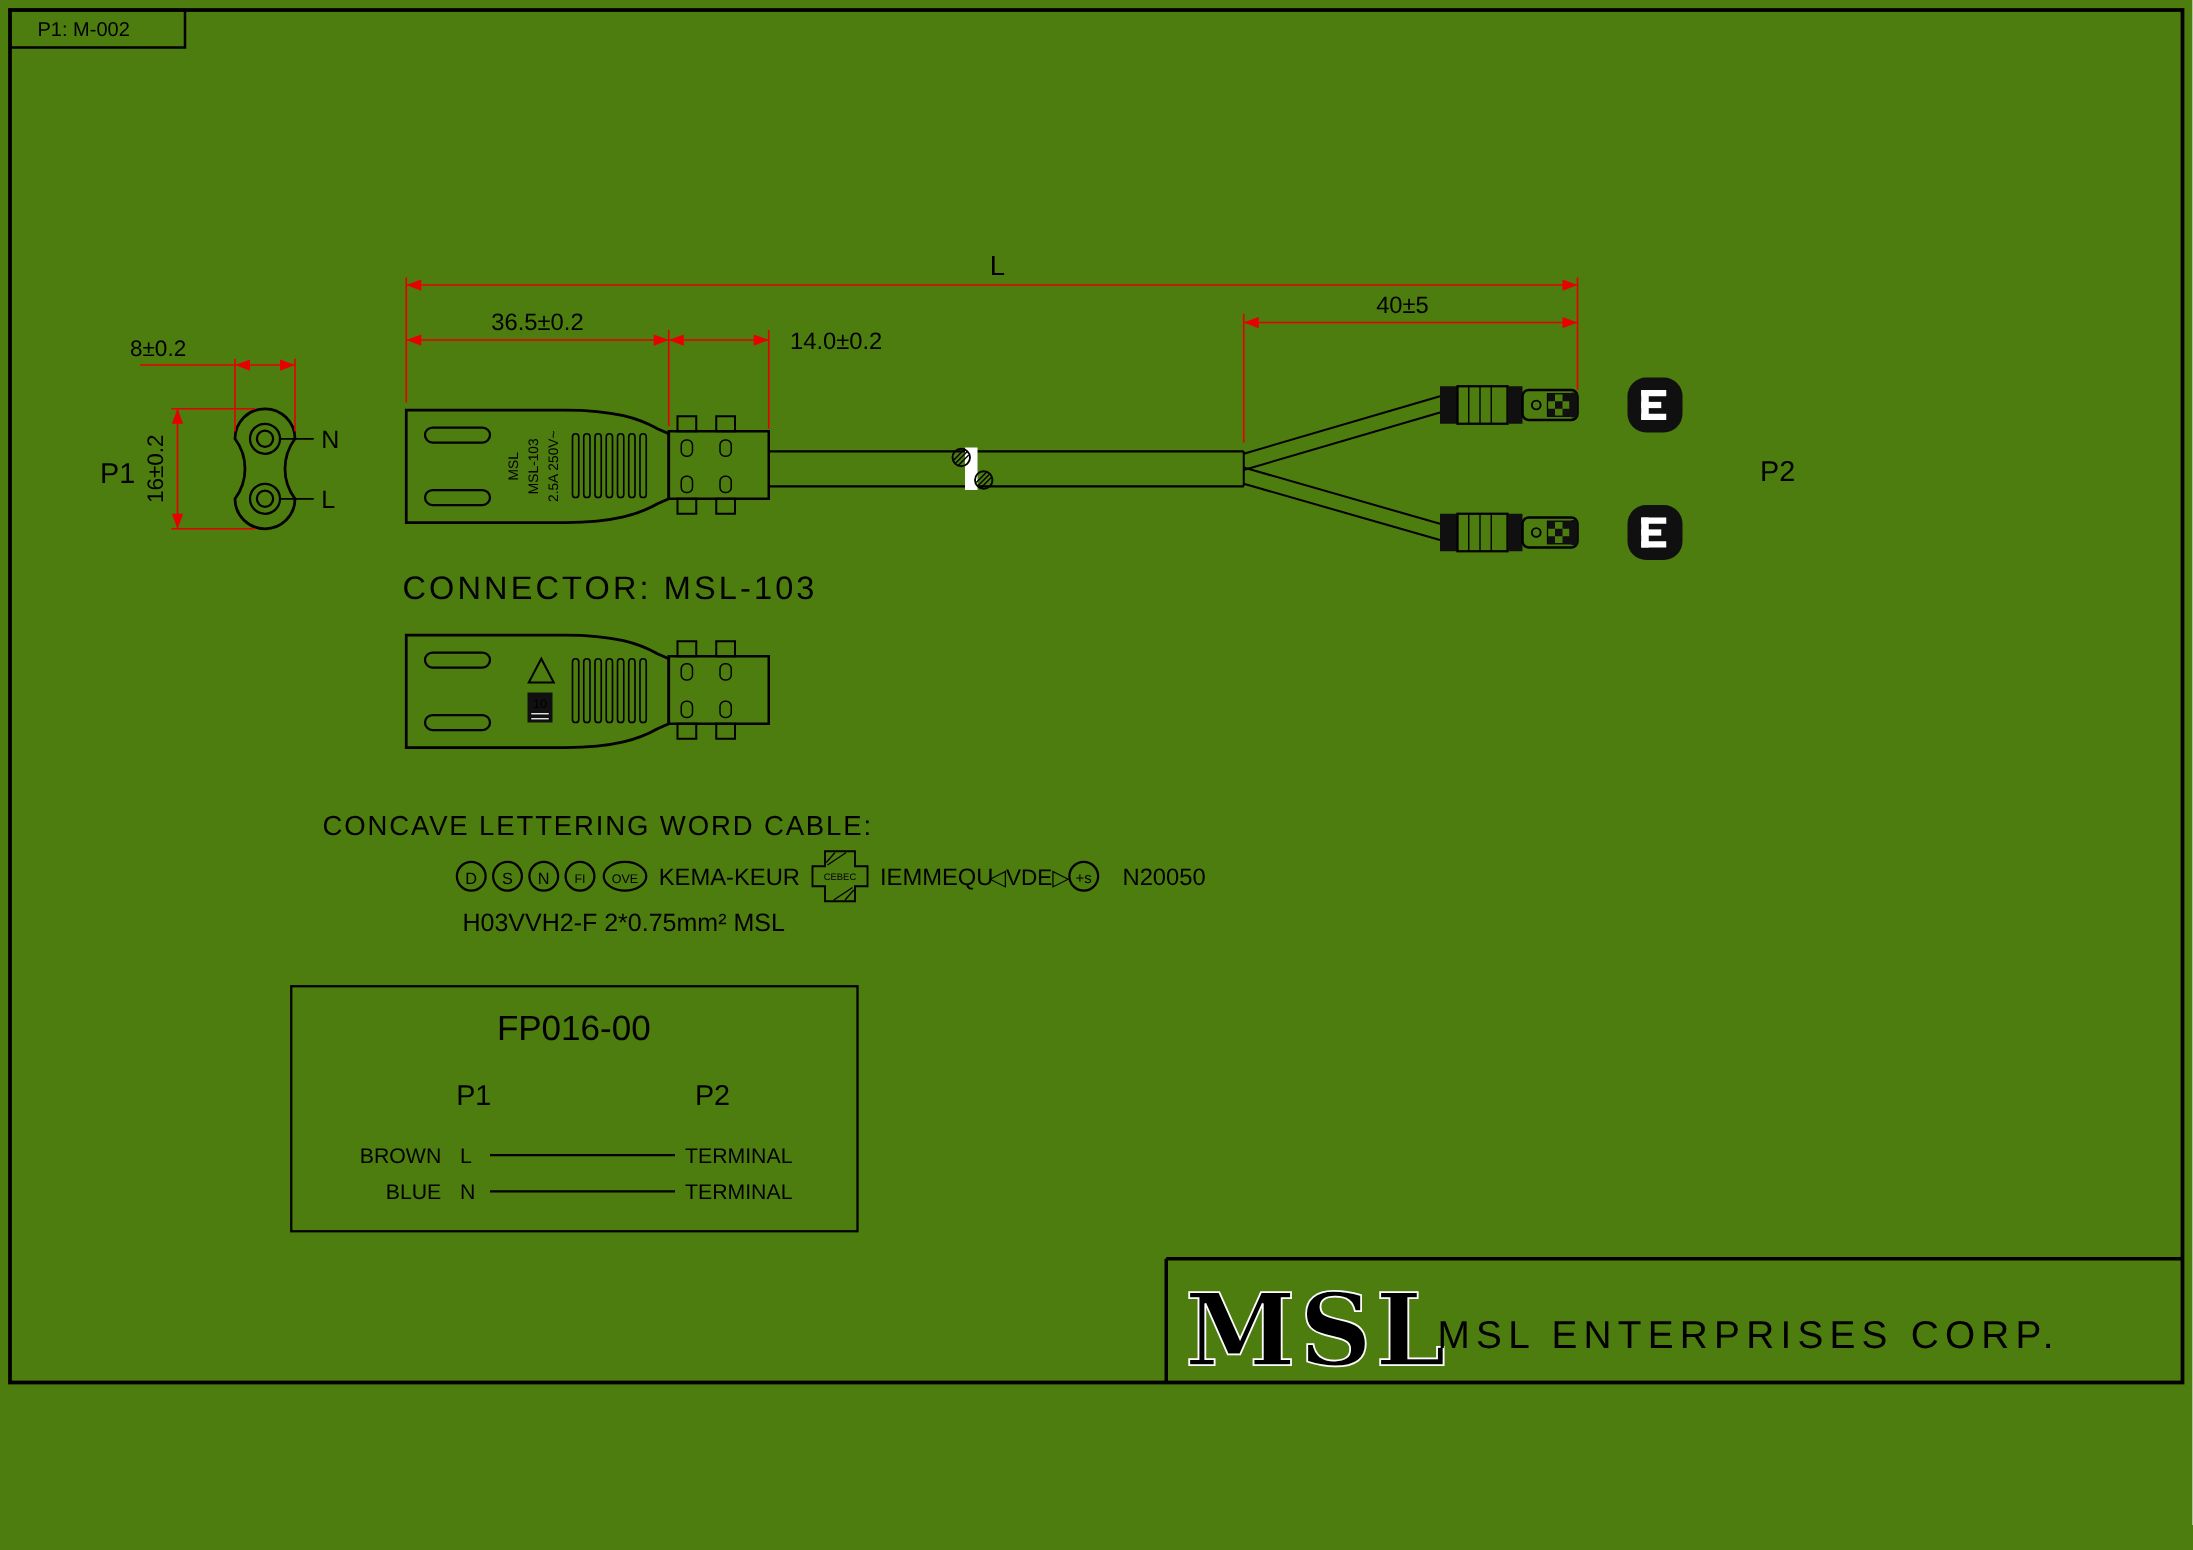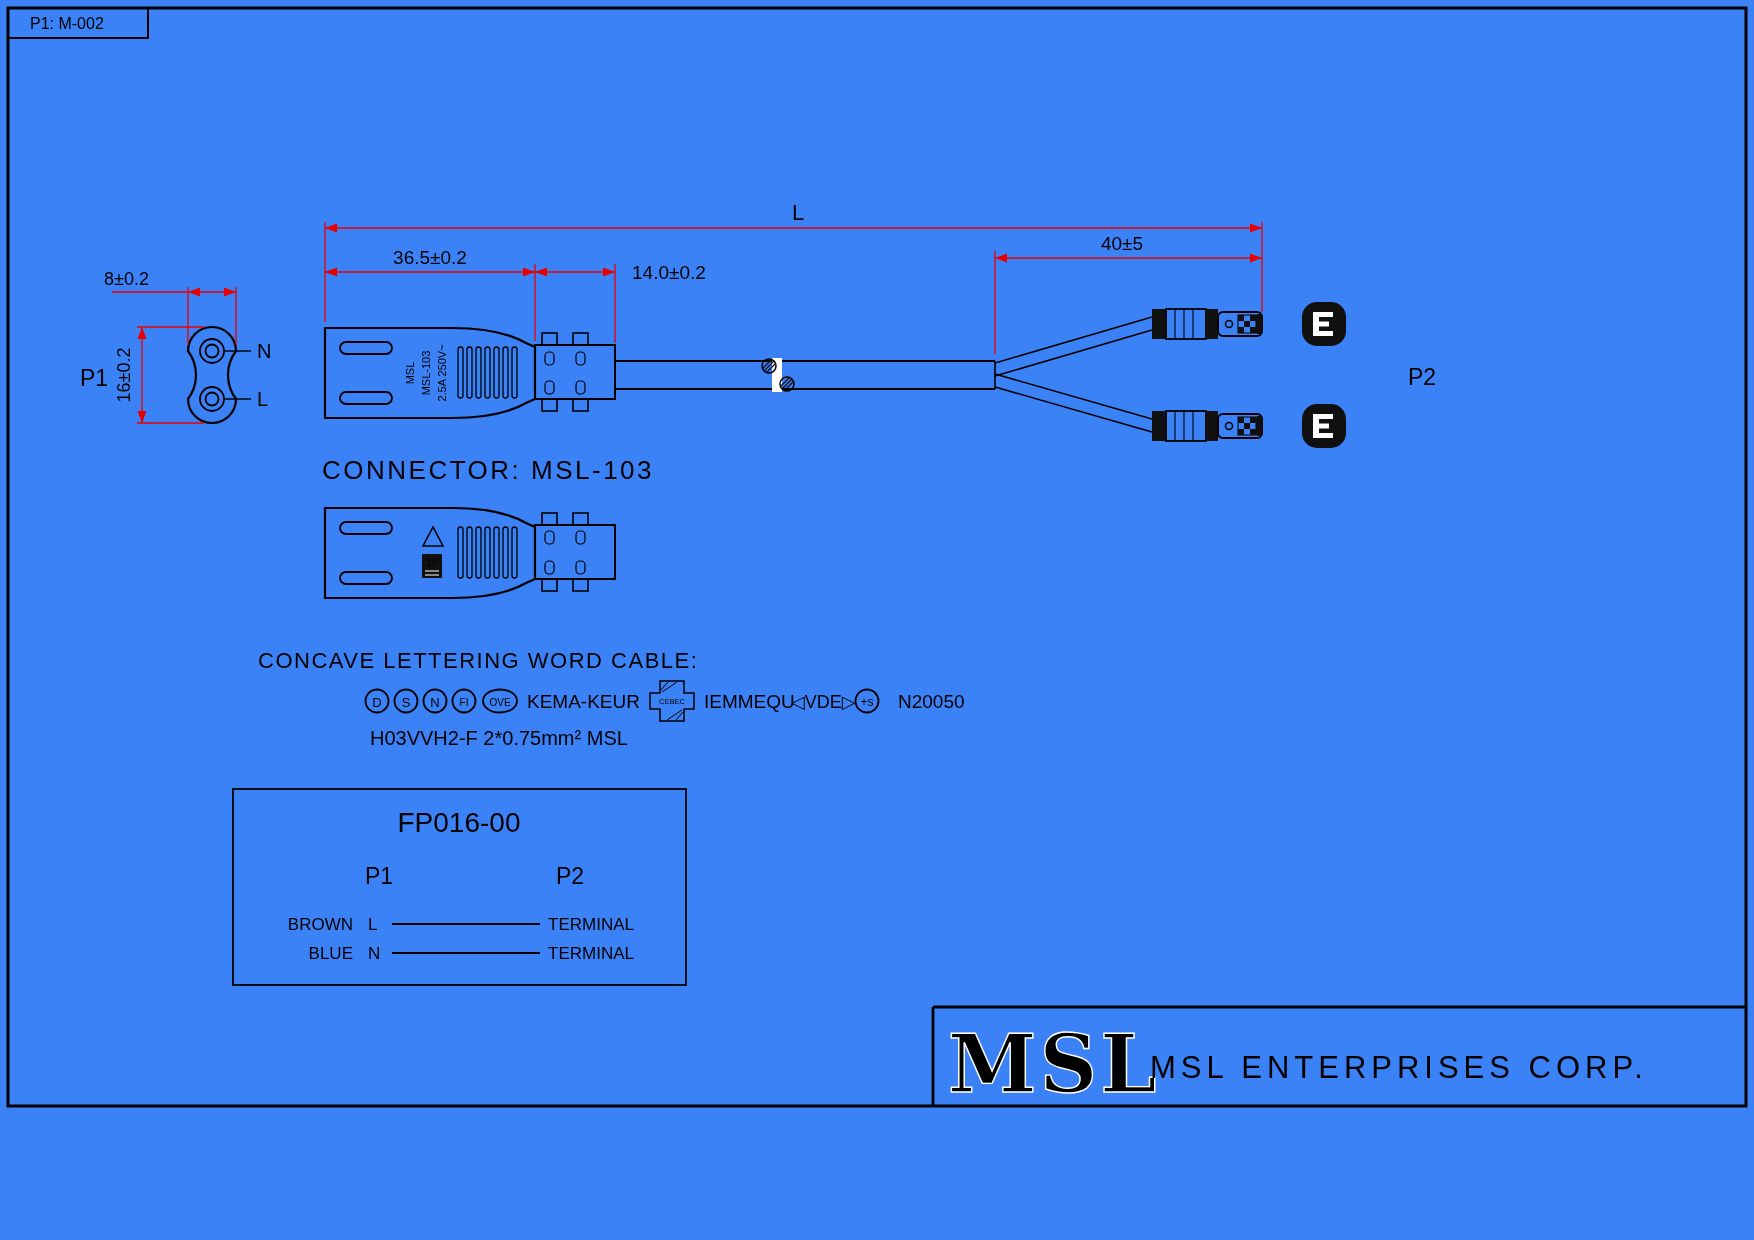--- a/index.html
+++ b/index.html
@@ -1,16 +1,16 @@
 <!DOCTYPE html>
 <html><head>
 <meta charset="utf-8">
 <style>
   html,body{margin:0;padding:0;background:#ffffff;}
-  .page{position:relative;width:1754px;height:1240px;background:#3b82f6;overflow:hidden;
+  .page{position:relative;width:1754px;height:1240px;background:#4d7c0f;overflow:hidden;
         font-family:"Liberation Sans",sans-serif;}
   .page > svg{position:absolute;left:0;top:0;}
   svg text{fill:#000000;font-family:"Liberation Sans",sans-serif;}
   .blk{stroke:#000000;fill:none;}
   .fillk{fill:#101010;stroke:none;}
   .red{stroke:#e80000;fill:none;}
   .redf{fill:#e80000;stroke:none;}
   .wht{fill:#ffffff;stroke:none;}
   .logo-main{font-family:"DejaVu Serif","Liberation Serif",serif;font-weight:bold;}
 </style>

